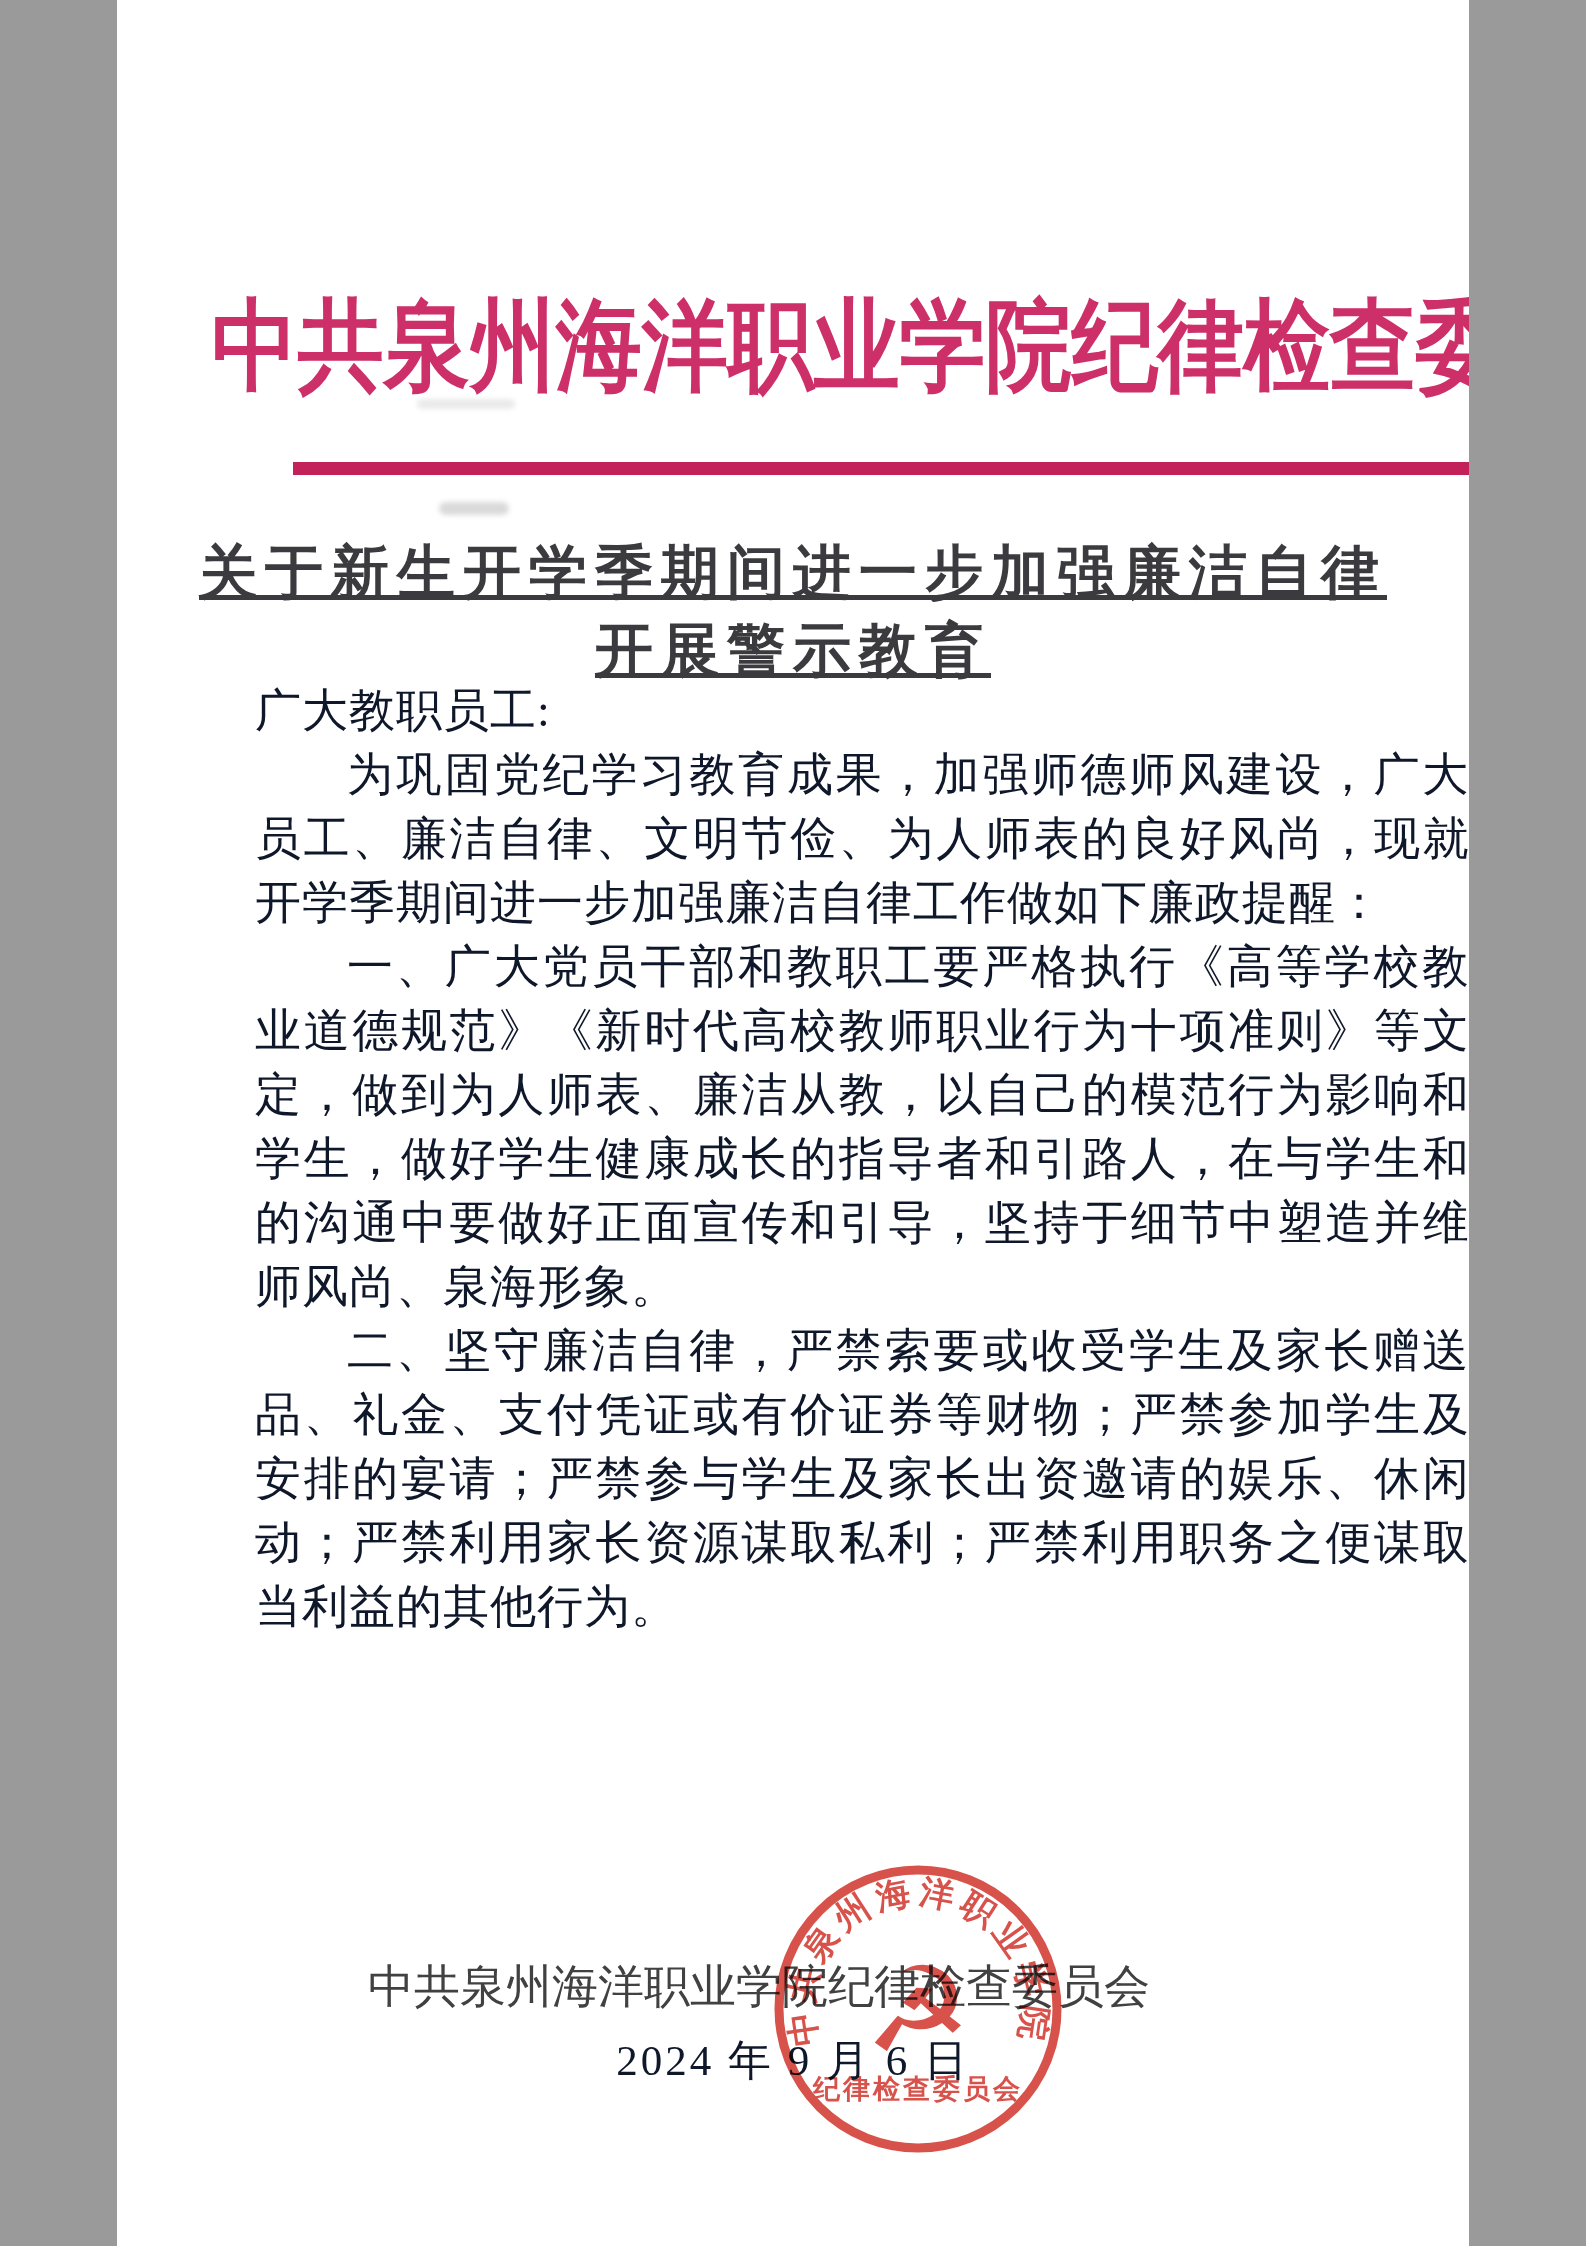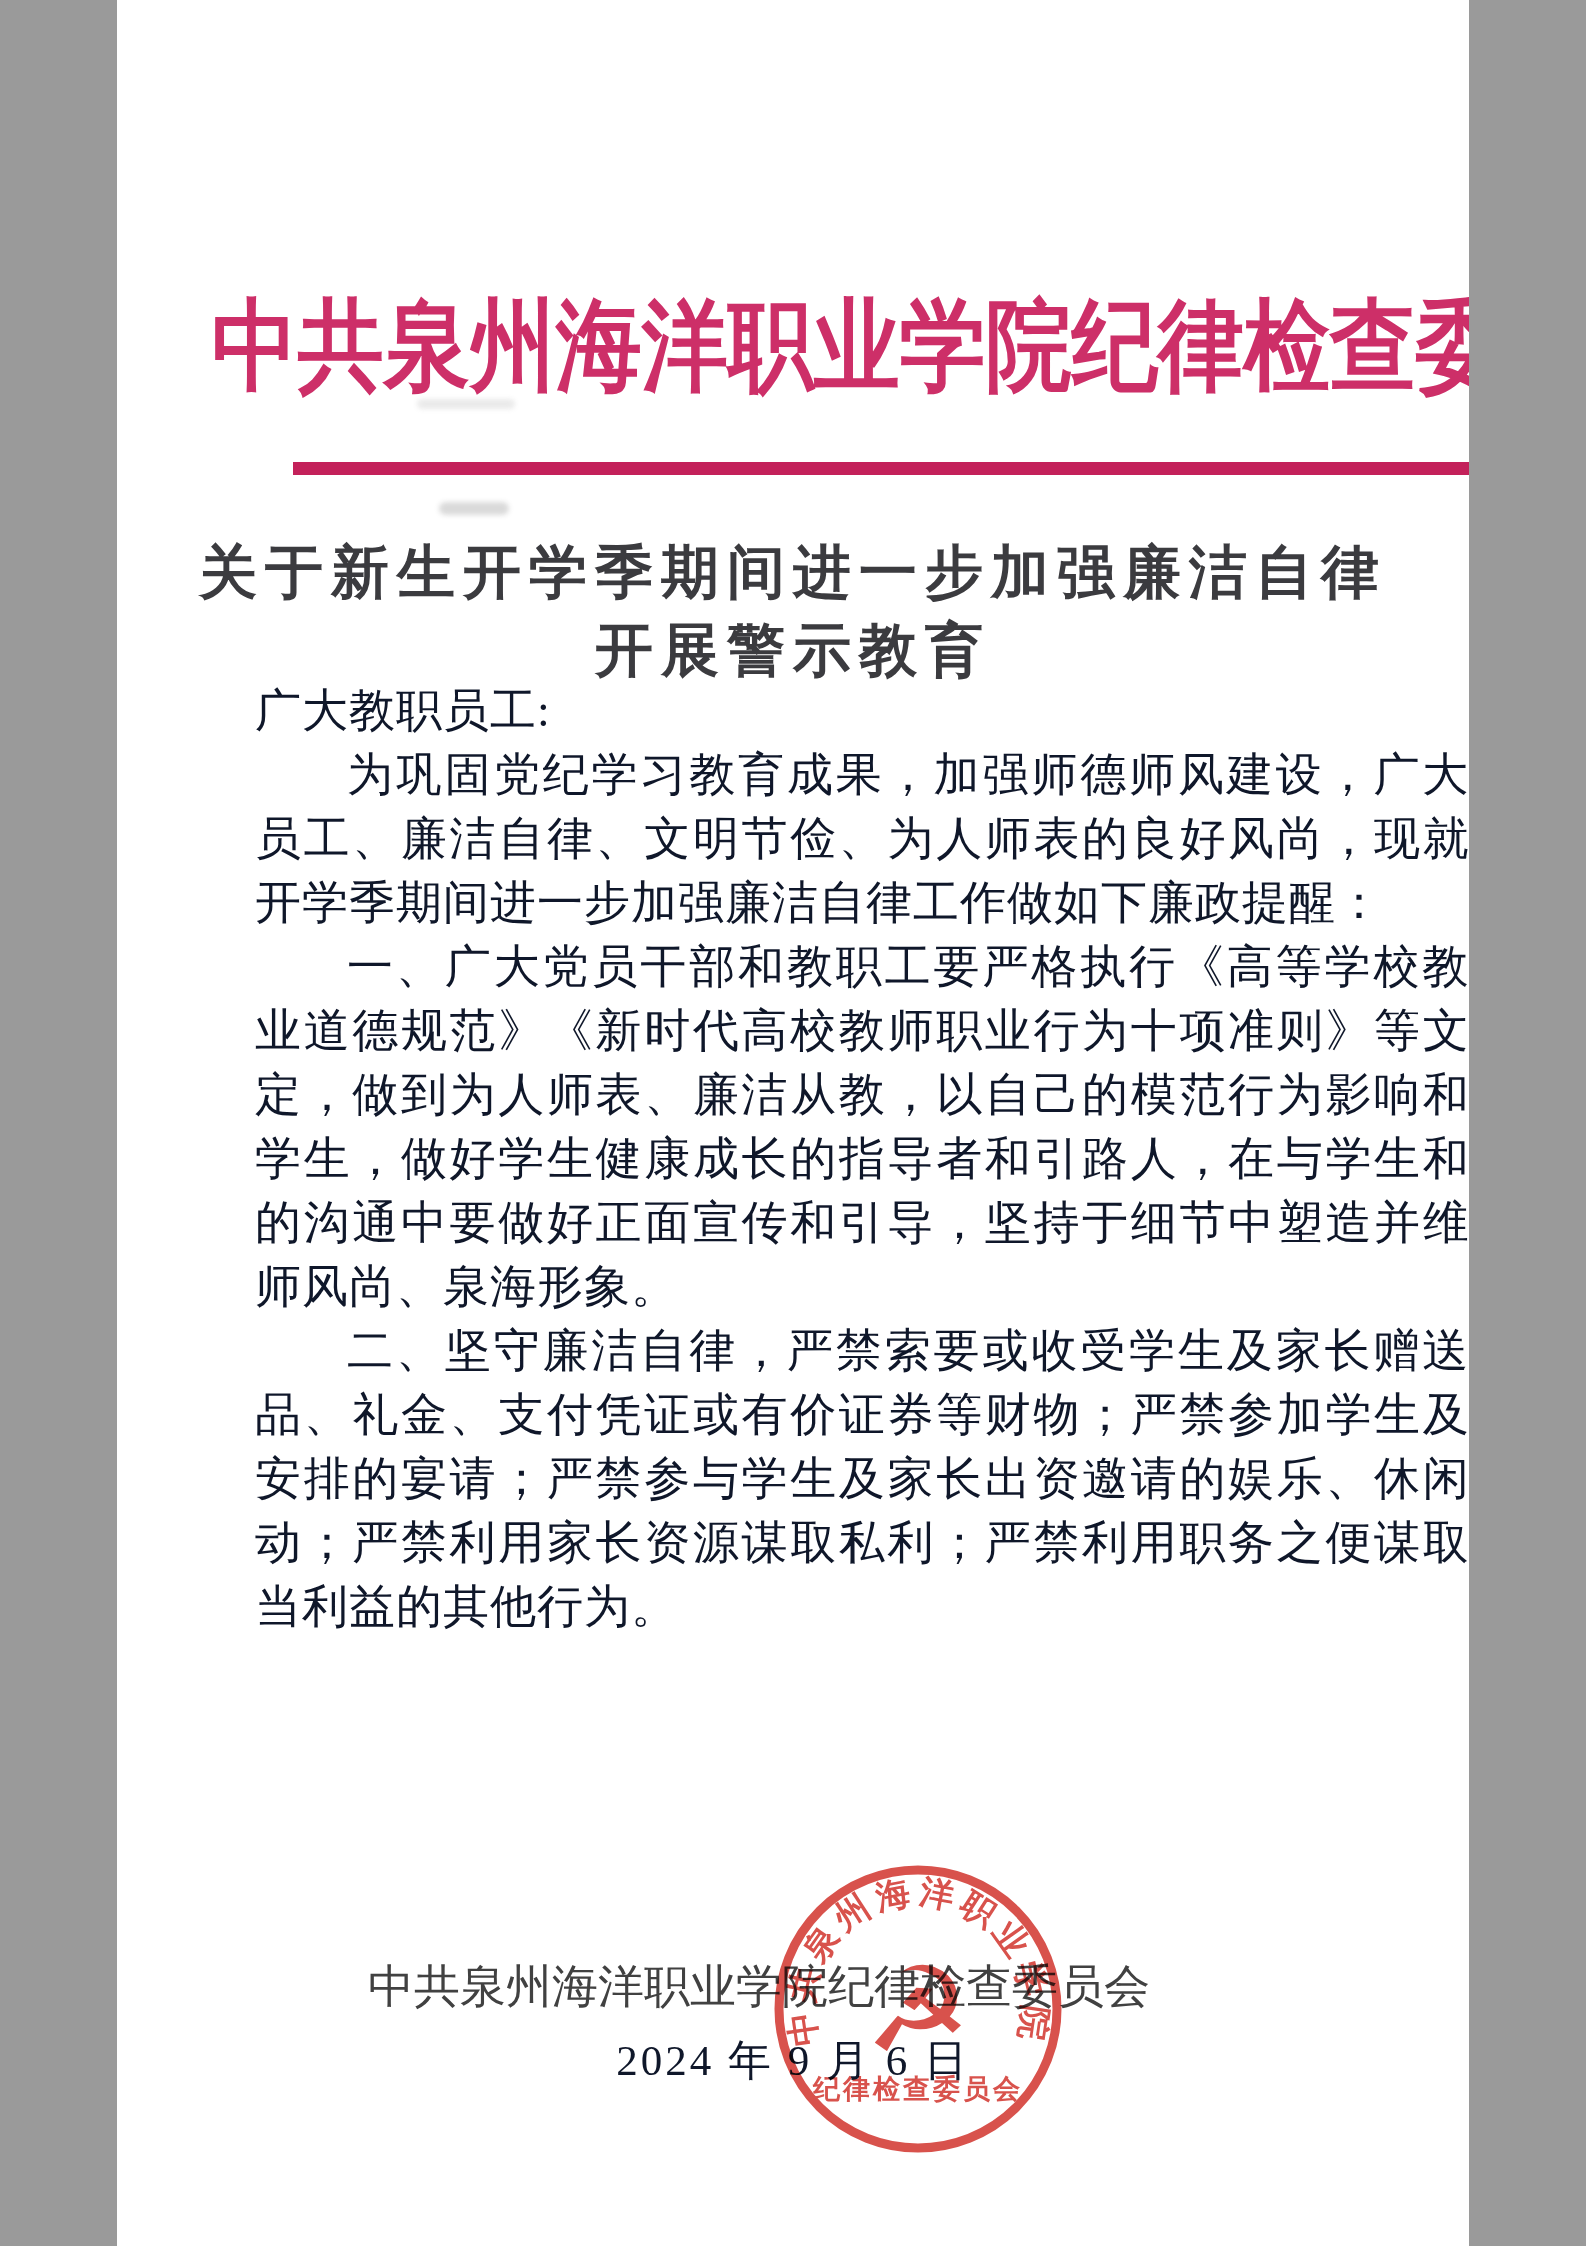--- a/index.html
+++ b/index.html
@@ -24,21 +24,21 @@
 
   
   .smudge { position:absolute; background:#8d8d8d; border-radius:8px; filter:blur(2.5px); }
   .smudge-a { left:300px; top:399px; width:98px; height:10px; opacity:.18; }
   .smudge-b { left:322px; top:502px; width:70px; height:13px; opacity:.32; }
 
   
   .doc-title {
     position:absolute; top:534px; left:0; width:100%; margin:0;
     text-align:center; font-size:58px; line-height:78px;
-    font-weight:bold; color:#3b3b3f; letter-spacing:8px;
+    font-weight:bold; color:#3b3b3f; letter-spacing:8px;text-decoration:underline;
   }
 
   
   .body-block {
     position:absolute; top:679px; left:138px; width:1312px;
     font-size:46px; line-height:64px; color:#0f172a;
     text-align:justify; text-justify:inter-ideograph;
     letter-spacing:1px;
   }
   .body-block p { margin:0; }

